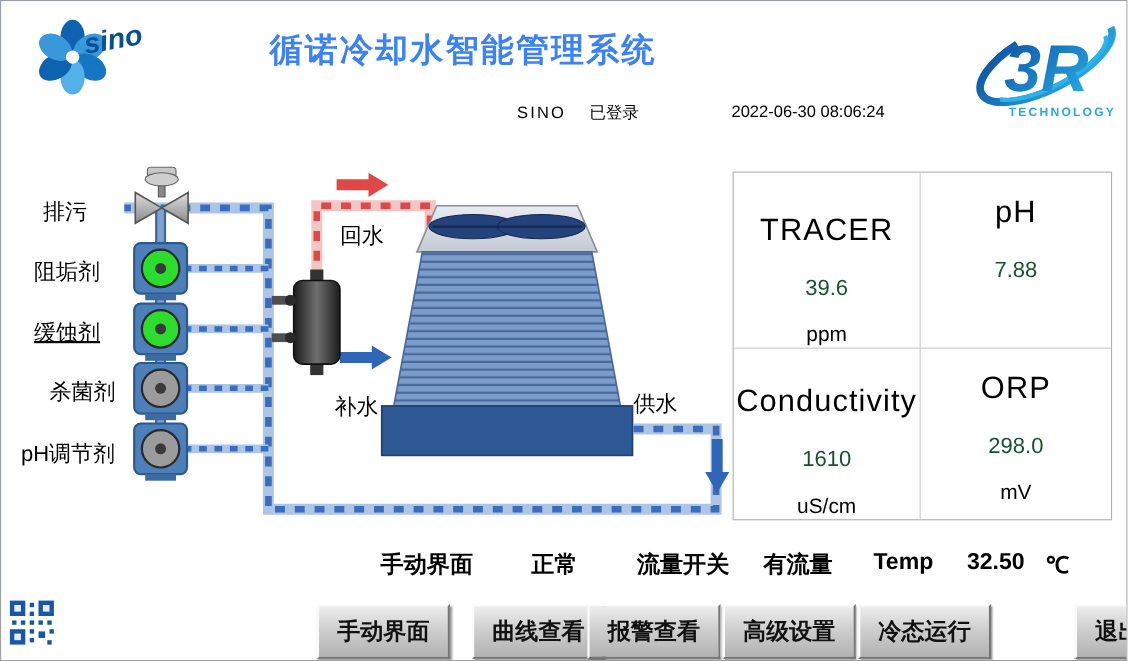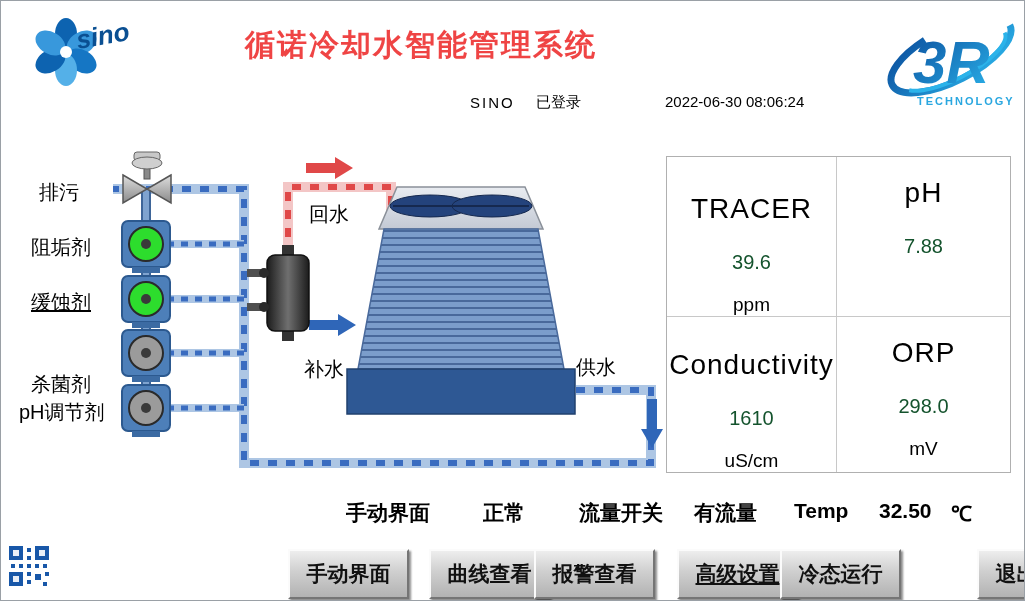--- a/index.html
+++ b/index.html
@@ -1,19 +1,19 @@
 <!DOCTYPE html>
 <html><head>
 <meta charset="utf-8">
 <style>
   html,body{margin:0;padding:0;background:#e8e8e8;}
   .page{position:relative;width:1025px;height:601px;background:#ffffff;
         font-family:"Liberation Sans",sans-serif;overflow:hidden;border:1px solid #9aa0a6;box-sizing:border-box;}
   .abs{position:absolute;}
-  .title{left:0;top:24px;width:840px;text-align:center;font-size:30px;font-weight:700;color:#ef4444;letter-spacing:2px;}
+  .title{left:0;top:24px;width:840px;text-align:center;font-size:30px;font-weight:700;color:#3b82f6;letter-spacing:2px;}
   .login-row span{position:absolute;font-size:15px;color:#000;white-space:nowrap;}
   .cn-label{font-size:20px;color:#000;white-space:nowrap;}
   .pipe-label{font-size:20px;color:#000;white-space:nowrap;}
 
   
   .panel{left:665px;top:155px;width:343px;height:315px;border:1px solid #b0b0b0;
          display:grid;grid-template-columns:170px 1fr;grid-template-rows:160px 1fr;background:#fff;}
   .cell{display:flex;flex-direction:column;align-items:center;padding-top:20px;box-sizing:border-box;}
   .cell.c0{border-right:1px solid #c8c8c8;justify-content:flex-end;}
   .cell.r0{border-bottom:1px solid #c8c8c8;}
@@ -168,21 +168,21 @@
       <rect x="121" y="384" width="48" height="46" rx="6" fill="#4d7fb9" stroke="#2c598f" stroke-width="2"></rect>
       <circle cx="145" cy="407" r="17" stroke="#2a2a2a" stroke-width="2" fill="#9b9b9b"></circle>
       <circle cx="145" cy="407" r="5" fill="#3a3a3a"></circle>
       <rect x="131" y="430" width="28" height="6" fill="#3c6ba3"></rect>
     </g>
   </svg>
 
   <div class="abs cn-label" style="left:38px;top:178px;">排污</div>
   <div class="abs cn-label" style="left:30px;top:233px;">阻垢剂</div>
   <div class="abs cn-label" style="left:30px;top:288px;text-decoration:underline;">缓蚀剂</div>
-  <div class="abs cn-label" style="left:30px;top:342px;margin-top:28px;">杀菌剂</div>
+  <div class="abs cn-label" style="left:44px;top:342px;">杀菌剂</div>
   <div class="abs cn-label" style="left:18px;top:398px;">pH调节剂</div>
   <div class="abs pipe-label" style="left:308px;top:200px;">回水</div>
   <div class="abs pipe-label" style="left:303px;top:355px;">补水</div>
   <div class="abs pipe-label" style="left:575px;top:353px;">供水</div>
 
   <div class="abs panel">
     <div class="cell c0 r0">
       <div class="big">TRACER</div>
       <div class="val">39.6</div>
       <div class="unit">ppm</div>
@@ -210,21 +210,21 @@
     <span style="left:578px;">流量开关</span>
     <span style="left:693px;">有流量</span>
     <span style="left:793px;">Temp</span>
     <span style="left:878px;">32.50</span>
     <span style="left:950px;">℃</span>
   </div>
 
   <div class="btn" style="left:287px;">手动界面</div>
   <div class="btn" style="left:428px;">曲线查看</div>
   <div class="btn" style="left:533px;">报警查看</div>
-  <div class="btn" style="left:676px;text-decoration:underline;">高级设置</div>
+  <div class="btn" style="left:656px;">高级设置</div>
   <div class="btn" style="left:779px;">冷态运行</div>
   <div class="btn" style="left:936px;margin-left:40px;">退出登录</div>
 
   <svg class="abs" style="left:6px;top:543px;" width="44" height="44" viewBox="0 0 44 44">
     <rect width="44" height="44" fill="#ffffff"></rect>
     <g fill="#1857a8">
       <rect x="2" y="2" width="14" height="14"></rect>
         <rect x="28" y="2" width="14" height="14"></rect>
         <rect x="2" y="28" width="14" height="14"></rect>
       <rect x="6" y="6" width="6" height="6" fill="#ffffff" opacity="0.9"></rect>

